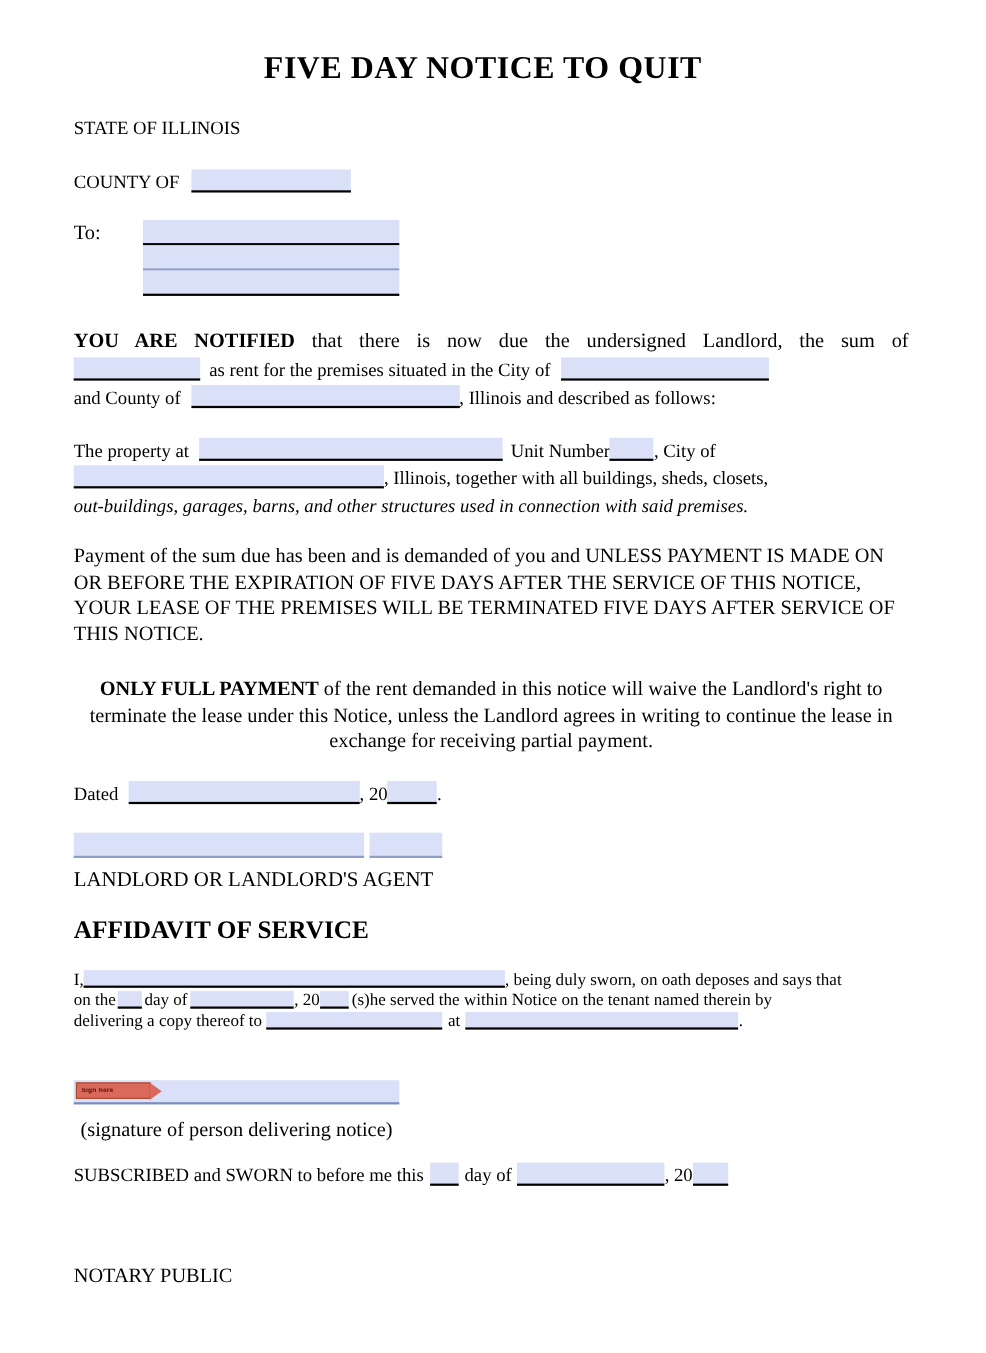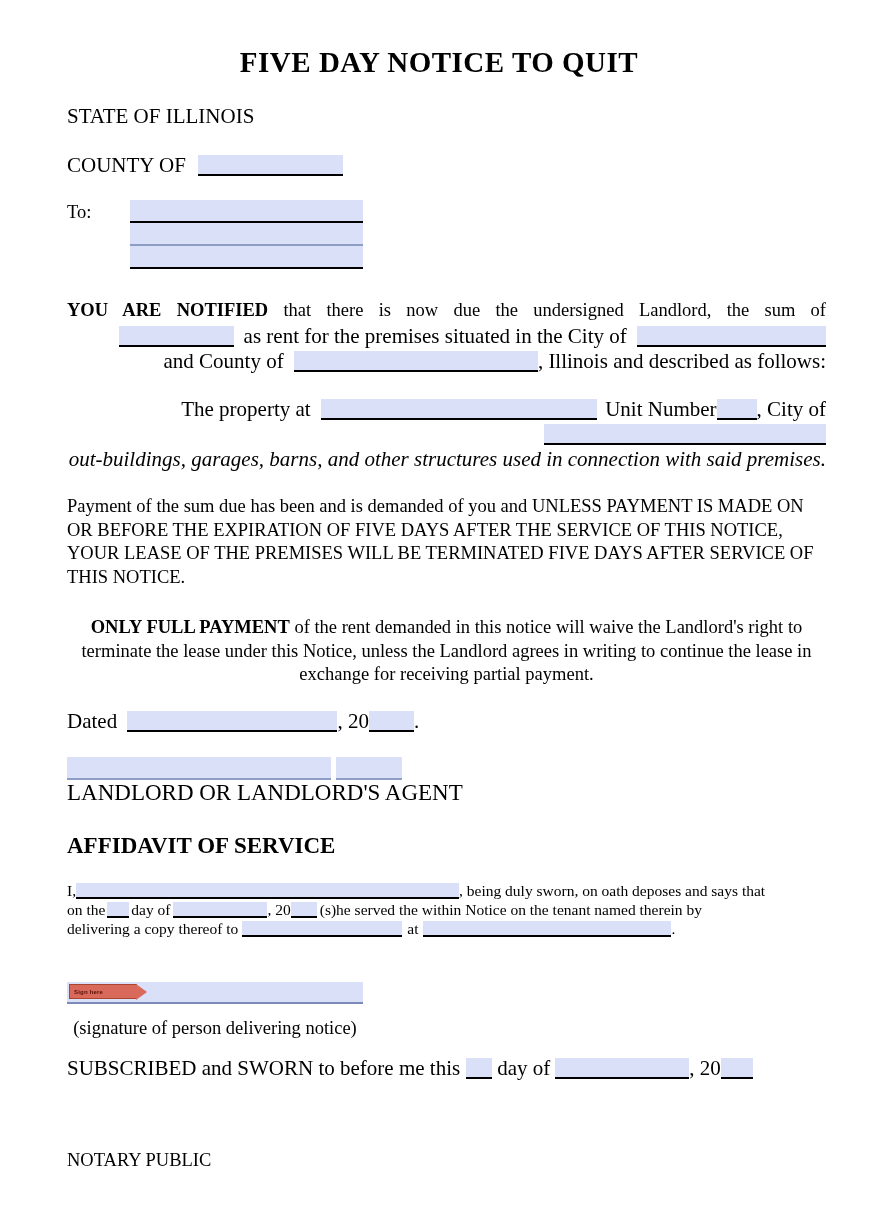--- a/index.html
+++ b/index.html
@@ -36,24 +36,23 @@
   }
 
   
   .content {
     position: absolute;
     left: 67px;
     right: 70px;
     top: 0;
   }
   .line {
-    font-size: 21px;
+    font-size: 17px;
     line-height: 23px;
     white-space: nowrap;
-    text-align: right;
   }
   .para {
     font-size: 18.5px;
     line-height: 23.5px;
   }
   .para.justify { text-align: justify; }
   .bold { font-weight: bold; }
 
   
   .fld {
@@ -142,21 +141,21 @@
     padding-left: 4px;
     letter-spacing: 0.2px;
     white-space: nowrap;
     overflow: hidden;
   }
   .sig-caption {
     font-size: 18.5px;
     margin-top: 14px;
     text-align: center;
   }
-  .landlord-caption { font-size: 23px; margin-top: 0; }
+  .landlord-caption { font-size: 19px; margin-top: 8px; }
   .notary-text { font-size: 18.5px; }
 </style>
 </head>
 <body>
 
 <div class="page">
 
   <h1 class="doc-title">FIVE DAY NOTICE TO QUIT</h1>
 
   <div class="content">
@@ -194,21 +193,21 @@
       </div>
     </div>
 
     <div class="blk-property">
       <div class="line">
         <span>The property at</span>
         <span class="fld" style="width:276px;margin-left:5px;"></span>
         <span style="margin-left:3px;">Unit Number</span><span class="fld" style="width:40px;"></span><span>, City of</span>
       </div>
       <div class="line" style="margin-top:2px;">
-        <span class="fld" style="width:282px;"></span>
+        <span class="fld" style="width:282px;"></span><span>, Illinois, together with all buildings, sheds, closets,</span>
       </div>
       <div class="line" style="margin-top:2px;font-style:italic;">
         <span>out-buildings, garages, barns, and other structures used in connection with said premises.</span>
       </div>
     </div>
 
     <div class="blk-payment">
       <div class="para">Payment of the sum due has been and is demanded of you and UNLESS PAYMENT IS MADE ON OR BEFORE THE EXPIRATION OF FIVE DAYS AFTER THE SERVICE OF THIS NOTICE, YOUR LEASE OF THE PREMISES WILL BE TERMINATED FIVE DAYS AFTER SERVICE OF THIS NOTICE.</div>
     </div>
 

